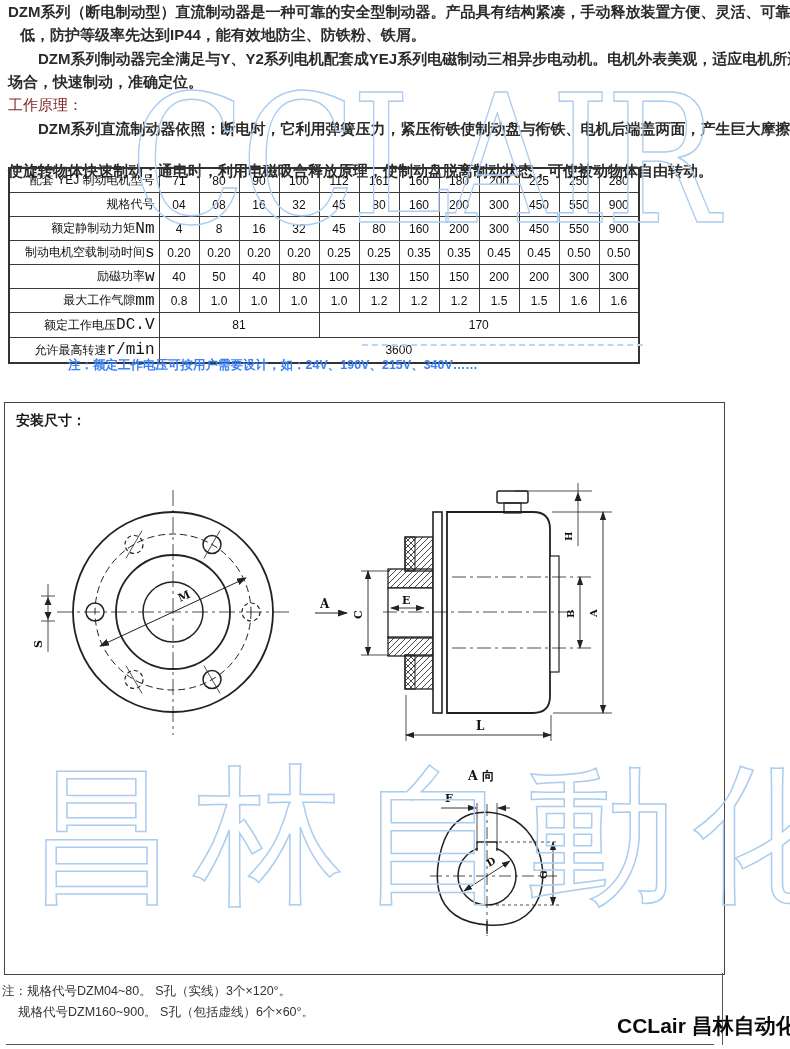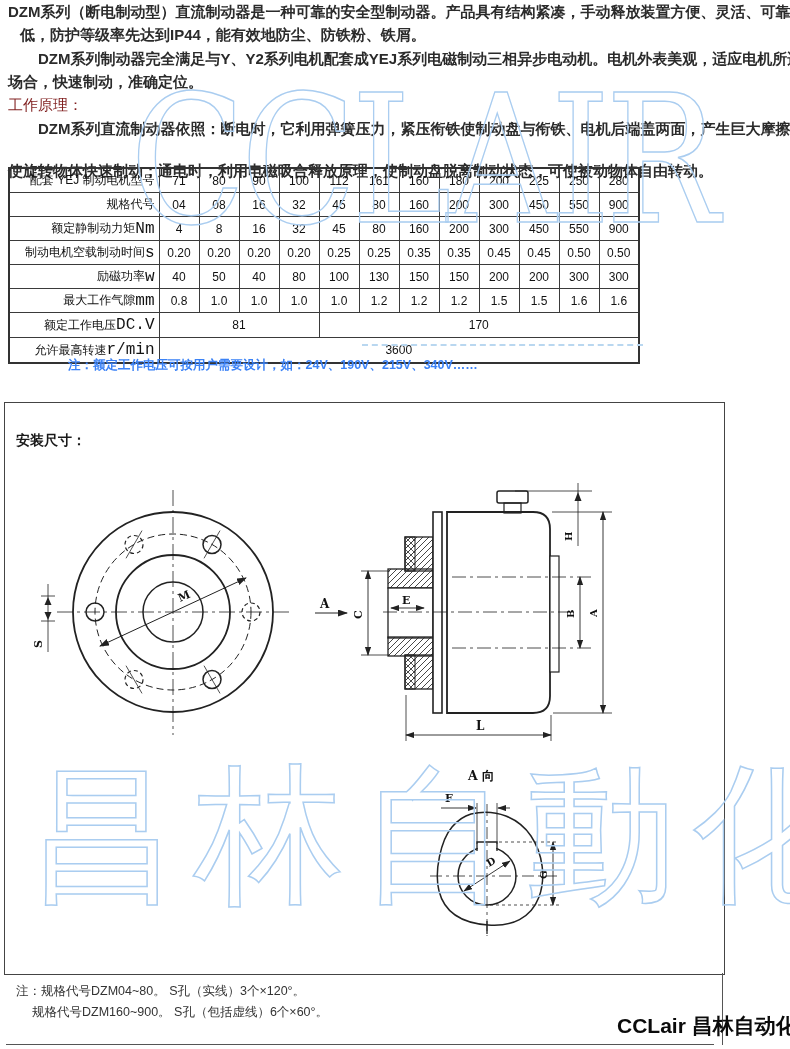--- a/index.html
+++ b/index.html
@@ -11,25 +11,25 @@
   table.spec{position:absolute;left:8px;top:167px;border-collapse:collapse;table-layout:fixed;
              border:2px solid #333;font-size:12px;color:#111;}
   table.spec td{border:1px solid #3a3a3a;text-align:center;padding:0;height:23px;overflow:hidden;white-space:nowrap;}
   table.spec tr:nth-child(7) td, table.spec tr:nth-child(8) td{height:24px;}
   table.spec td.lbl{text-align:left;}
   td.lbl .cellflex{display:flex;justify-content:flex-end;align-items:center;padding:0 4px 0 5px;}
   td.lbl .unit{font-family:"Liberation Mono","DejaVu Sans Mono",monospace;font-size:16px;}
   .tablenote{position:absolute;left:24px;top:357px;font-size:12.5px;font-weight:bold;color:#3b82f6;white-space:nowrap;margin-left:44px;}
   
   .drawbox{position:absolute;left:4px;top:402px;width:719px;height:571px;border:1.5px solid #444;background:#fff;}
-  .boxtitle{position:absolute;left:16px;top:412px;font-size:14px;font-weight:bold;color:#1a1a1a;margin-top:20px;}
+  .boxtitle{position:absolute;left:16px;top:412px;font-size:14px;font-weight:bold;color:#1a1a1a;}
   svg.draw{position:absolute;left:4px;top:402px;}
   svg text{fill:#111;font-family:"DejaVu Serif","Liberation Serif",serif;font-weight:bold;}
   
-  .footnote{position:absolute;font-size:12.5px;color:#333;white-space:nowrap;margin-left:14px;}
+  .footnote{position:absolute;font-size:12.5px;color:#333;white-space:nowrap;}
   .vline-bottom{position:absolute;left:722px;top:973px;width:0;height:72px;border-left:1px solid #555;}
   .hline-bottom{position:absolute;left:6px;top:1044px;width:708px;height:0;border-top:1px solid #555;}
   .logo{position:absolute;left:617px;top:1012px;font-size:21px;font-weight:bold;color:#0a0a0a;white-space:nowrap;}
   
   .wm{position:absolute;pointer-events:none;z-index:40;color:transparent;line-height:1;white-space:nowrap;
       -webkit-text-stroke:1.5px #aacdf0;}
   .wm1{left:130px;top:72px;font-size:178px;font-family:"DejaVu Serif","Liberation Serif",serif;
        letter-spacing:-6px;transform:scaleX(0.85);transform-origin:left top;}
   .wm2{left:28px;top:760px;font-size:150px;font-family:"DejaVu Sans",sans-serif;letter-spacing:16px;}
   .wmdash{position:absolute;left:362px;top:344px;width:281px;height:0;border-top:2px dashed #b9d7f0;z-index:41;pointer-events:none;}

